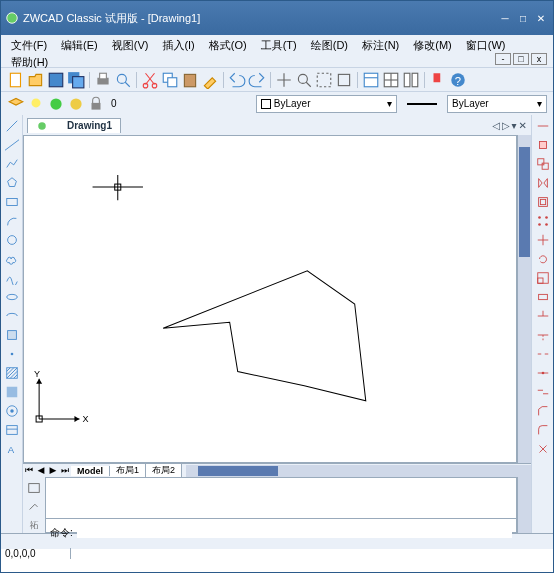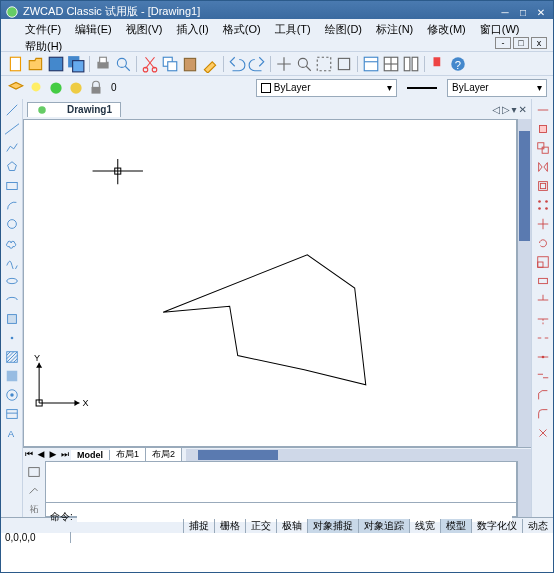--- a/index.html
+++ b/index.html
@@ -1,22 +1,22 @@
 <!DOCTYPE html>
 <html><head>
 <meta charset="utf-8">
 <style>
 * { margin: 0; padding: 0; box-sizing: border-box; font-family: "Microsoft YaHei", SimSun, sans-serif; }
 body { width: 554px; height: 573px; background: #fff; overflow: hidden; border: 1px solid #2b5a8a; }
-.titlebar { height: 18px; background: linear-gradient(#4a7ab0,#3a6aa0); color: #fff; display: flex; align-items: flex-end; padding: 0 4px; font-size: 11px; }
+.titlebar { height: 34px; background: linear-gradient(#4a7ab0,#3a6aa0); color: #fff; display: flex; align-items: center; padding: 0 4px; font-size: 11px; }
 .titlebar .logo { width: 14px; height: 14px; margin-right: 4px; }
 .titlebar .title-text { flex: 1; }
 .winbtns { display: flex; gap: 2px; }
 .winbtns span { width: 16px; height: 14px; display: flex; align-items: center; justify-content: center; font-size: 10px; cursor: pointer; }
-.menubar { height: 32px; background: #eaf0f8; padding: 2px 17px; font-size: 11px; display: flex; flex-wrap: wrap; align-items: center; gap: 0; position: relative; }
+.menubar { height: 32px; background: #eaf0f8; padding: 2px 3px; font-size: 11px; display: flex; flex-wrap: wrap; align-items: center; gap: 0; position: relative; }
 .menubar span { padding: 1px 7px; cursor: pointer; white-space: nowrap; }
 .mdi-btns { position: absolute; right: 6px; bottom: 2px; display: flex; gap: 2px; font-size: 9px; }
 .mdi-btns span { width: 12px; height: 12px; border: 1px solid #888; display: flex; align-items: center; justify-content: center; cursor: pointer; }
 .toolbar { height: 24px; background: #eaf0f8; border-top: 1px solid #c8d4e4; display: flex; align-items: center; padding: 0 6px; gap: 2px; font-size: 11px; }
 .tb-btn { width: 18px; height: 18px; display: flex; align-items: center; justify-content: center; cursor: pointer; }
 .tb-sep { width: 1px; height: 16px; background: #b8c4d4; margin: 0 2px; }
 .layer-combo { flex: 1; max-width: 180px; height: 18px; border: 1px solid #9ab; background: #fff; display: flex; align-items: center; padding: 0 4px; font-size: 10px; }
 .color-sw { width: 10px; height: 10px; background: #fff; border: 1px solid #000; margin-right: 3px; }
 .linetype-combo { width: 100px; height: 18px; border: 1px solid #9ab; background: #fff; display: flex; align-items: center; padding: 0 4px; font-size: 10px; }
 .main-area { display: flex; height: 418px; }
@@ -538,25 +538,13 @@
     <span class="vtb-btn">
         <svg viewBox="0 0 16 16">
           <path d="M8 8l4-4M8 8l-4-4M8 8l4 4M8 8l-4 4" stroke="#c44"></path>
         </svg>
       </span>
   </div>
 </div>
 
 <div class="statusbar">
   <span class="coords">0,0,0,0</span>
-  <div class="modes">
-    <span>捕捉</span>
-    <span>栅格</span>
-    <span>正交</span>
-    <span>极轴</span>
-    <span class="active">对象捕捉</span>
-    <span class="active">对象追踪</span>
-    <span>线宽</span>
-    <span class="active">模型</span>
-    <span>数字化仪</span>
-    <span>动态</span>
-  </div>
 </div>
 
 </body></html>

